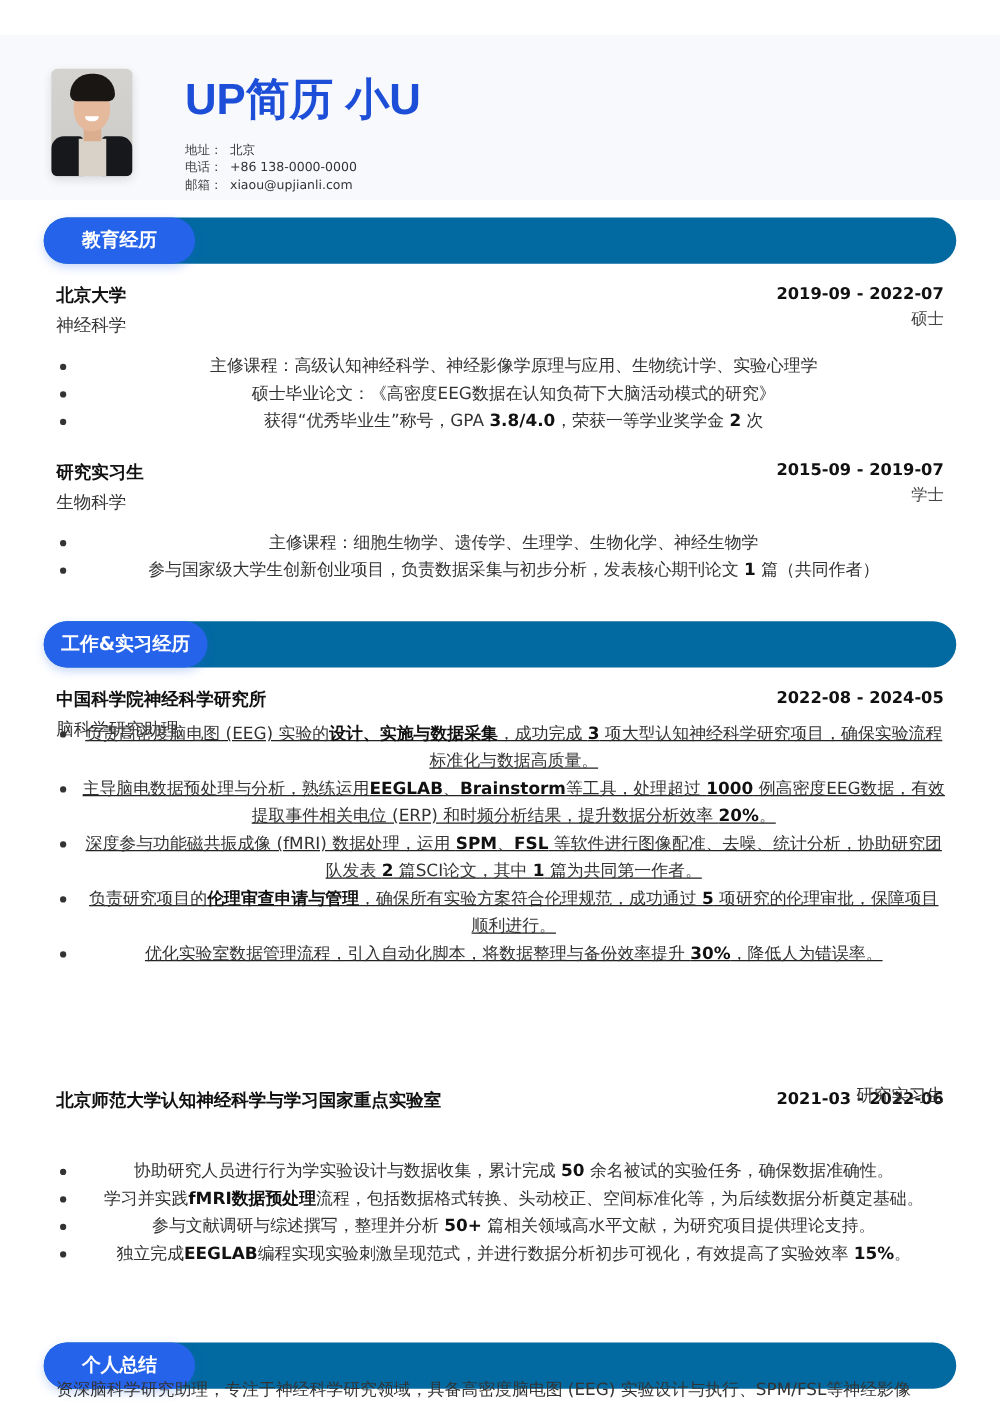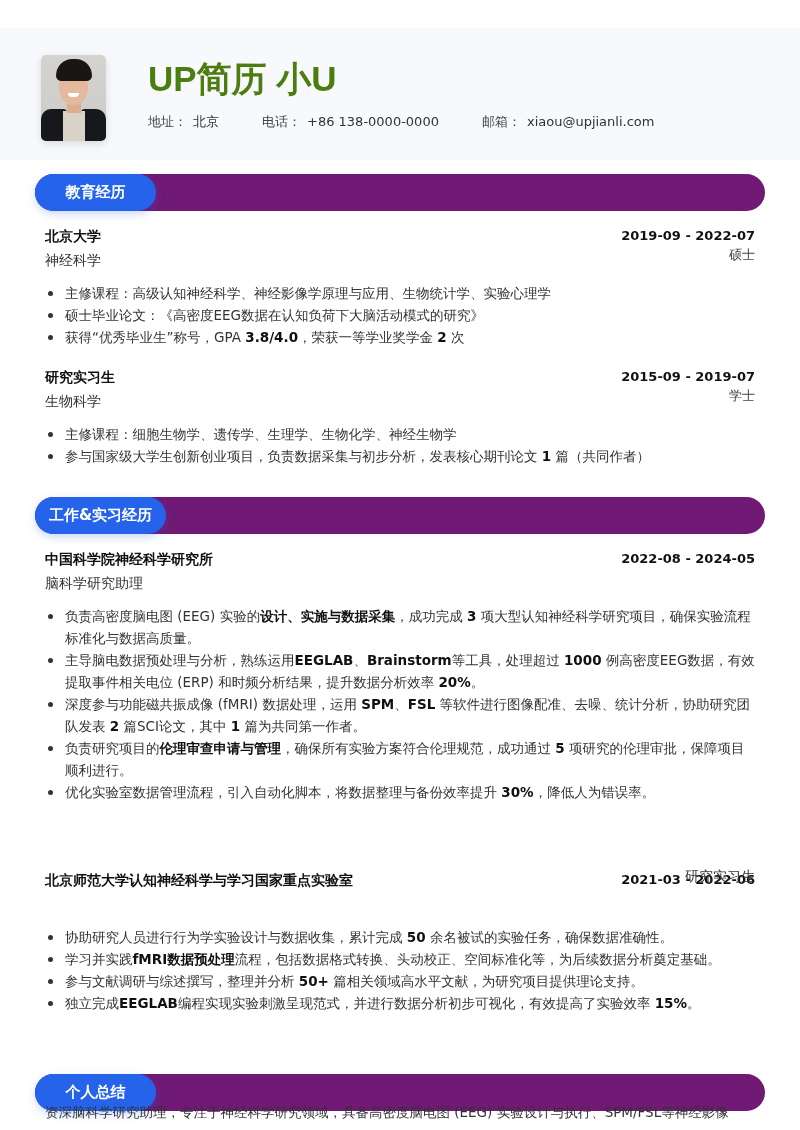--- a/index.html
+++ b/index.html
@@ -19,52 +19,52 @@
     .photo .hair { position:absolute; left:15px; top:4px; width:36px; height:22px; background:#1a1614; border-radius:18px 18px 6px 6px; }
     .photo .face { position:absolute; left:18px; top:14px; width:29px; height:36px; background:#e5b99c; border-radius:45% 45% 48% 48%; }
     .photo .smile { position:absolute; left:27px; top:38px; width:11px; height:4px; background:#fff; border-radius:0 0 6px 6px; }
     .photo .neck { position:absolute; left:26px; top:46px; width:14px; height:12px; background:#dcae90; }
     .photo .shirt { position:absolute; left:22px; top:56px; width:22px; height:30px; background:#d8d2c8; }
     .photo .jacket-l { position:absolute; left:0; top:54px; width:26px; height:32px; background:#16181c; border-radius:10px 4px 0 0; }
     .photo .jacket-r { position:absolute; left:40px; top:54px; width:25px; height:32px; background:#16181c; border-radius:4px 10px 0 0; }
 
     .name {
       position: absolute; left: 148px; top: 56px;
-      font-size: 35px; font-weight: bold; color: #4d7c0f; letter-spacing: 0px;
+      font-size: 35px; font-weight: bold; color: #1d4ed8; letter-spacing: 0px;
       font-family: "Liberation Sans", "DejaVu Sans", sans-serif;
     }
     .contacts {
-      position: absolute; left: 148px; top: 113px; font-size: 13px; color: #333;
-      display: flex; gap: 15px;
+      position: absolute; left: 148px; top: 113px; font-size: 10px; color: #333;
+      display: flex; gap: 0; flex-direction: column;
     }
     .contacts .c { margin-right: 28px; }
     .contacts .lbl { color: #444; margin-right: 6px; }
 
     .section-bar {
       position: absolute; left: 35px; width: 730px; height: 37px;
-      background: #701a75; border-radius: 19px;
+      background: #0369a1; border-radius: 19px;
     }
     .section-pill {
       position: absolute; left: 0; top: 0; height: 37px;
       background: #2563eb; color: #fff; border-radius: 19px;
       font-size: 15px; font-weight: bold; line-height: 37px; text-align: center;
       box-shadow: 0 3px 8px rgba(37,99,235,0.25);
     }
 
     .entry-head {
       position: absolute; left: 45px; width: 710px; height: 20px;
       font-size: 14px; font-weight: bold; color: #111;
     }
     .entry-head .date { position: absolute; right: 0; top: 0; font-size: 13px; font-weight: bold; }
     .entry-sub {
       position: absolute; left: 45px; width: 710px; font-size: 14px; color: #333;
     }
     .entry-sub .deg { position: absolute; right: 0; top: -6px; font-size: 13px; color: #444; }
 
-    ul.bullets { position: absolute; left: 45px; width: 712px; list-style: none; }
+    ul.bullets { position: absolute; left: 45px; width: 712px; list-style: none; text-align: center; }
     ul.bullets li {
       position: relative; padding-left: 20px; font-size: 13.5px; color: #333; line-height: 22px;
     }
     ul.bullets li::before {
       content: ""; position: absolute; left: 3px; top: 9px; width: 5px; height: 5px;
       background: #333; border-radius: 50%;
     }
     ul.bullets li b { color: #111; }
 
     .summary-text {
@@ -127,21 +127,21 @@
   <div class="section-pill" style="width:131px;">工作&amp;实习经历</div>
 </div>
 
 <div class="entry-head" style="top:551px;">
   <span>中国科学院神经科学研究所</span>
   <span class="date">2022-08 - 2024-05</span>
 </div>
 <div class="entry-sub" style="top:575px;">
   <span>脑科学研究助理</span>
 </div>
-<ul class="bullets" style="top:605px;">
+<ul class="bullets" style="top:576px;text-decoration:underline;">
   <li>负责高密度脑电图 (EEG) 实验的<b>设计、实施与数据采集</b>，成功完成 <b>3</b> 项大型认知神经科学研究项目，确保实验流程标准化与数据高质量。</li>
   <li>主导脑电数据预处理与分析，熟练运用<b>EEGLAB</b>、<b>Brainstorm</b>等工具，处理超过 <b>1000</b> 例高密度EEG数据，有效提取事件相关电位 (ERP) 和时频分析结果，提升数据分析效率 <b>20%</b>。</li>
   <li>深度参与功能磁共振成像 (fMRI) 数据处理，运用 <b>SPM</b>、<b>FSL</b> 等软件进行图像配准、去噪、统计分析，协助研究团队发表 <b>2</b> 篇SCI论文，其中 <b>1</b> 篇为共同第一作者。</li>
   <li>负责研究项目的<b>伦理审查申请与管理</b>，确保所有实验方案符合伦理规范，成功通过 <b>5</b> 项研究的伦理审批，保障项目顺利进行。</li>
   <li>优化实验室数据管理流程，引入自动化脚本，将数据整理与备份效率提升 <b>30%</b>，降低人为错误率。</li>
 </ul>
 
 <div class="entry-head" style="top:872px;">
   <span>北京师范大学认知神经科学与学习国家重点实验室</span>
   <span class="date">2021-03 - 2022-06</span>

